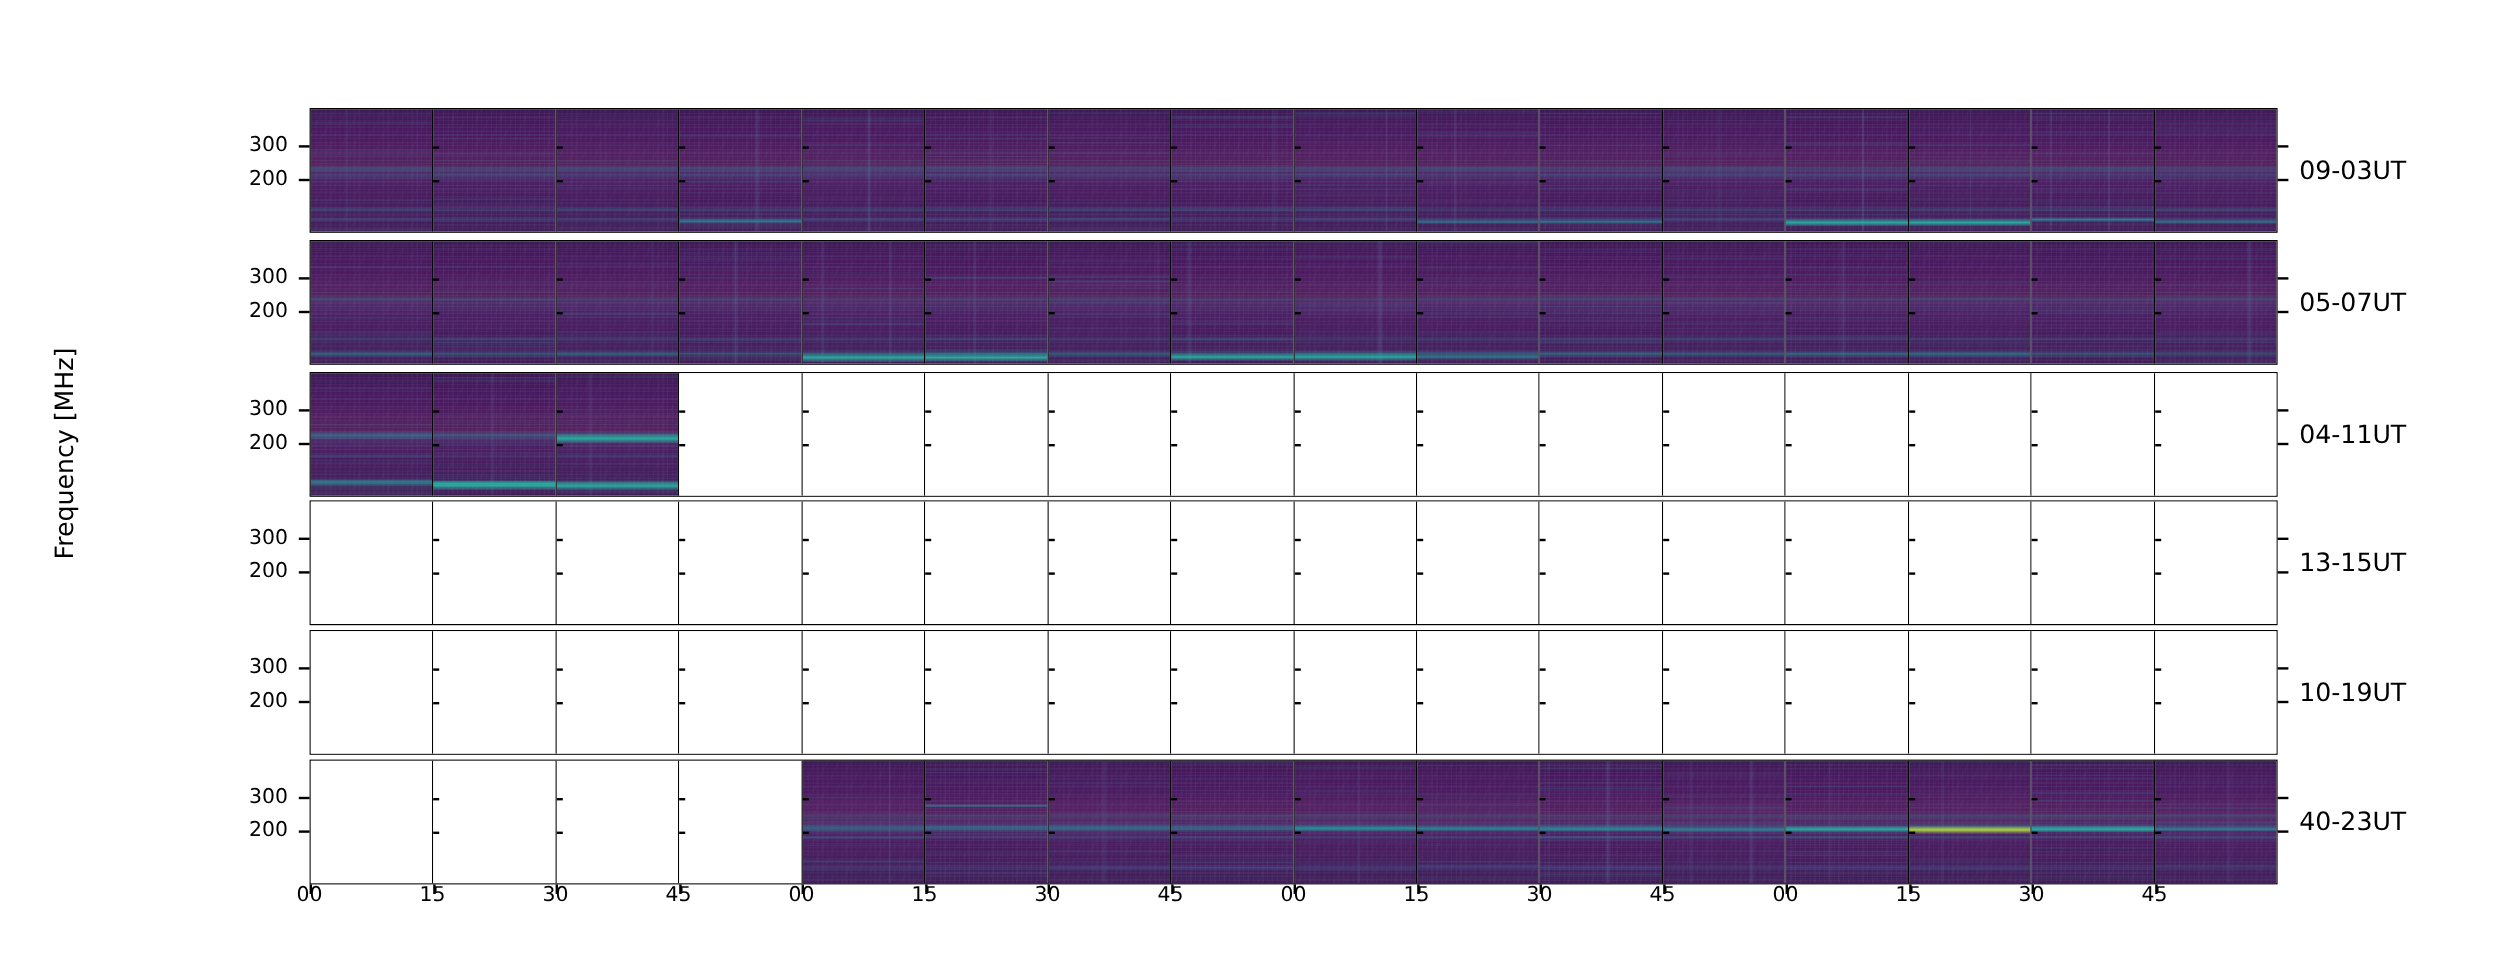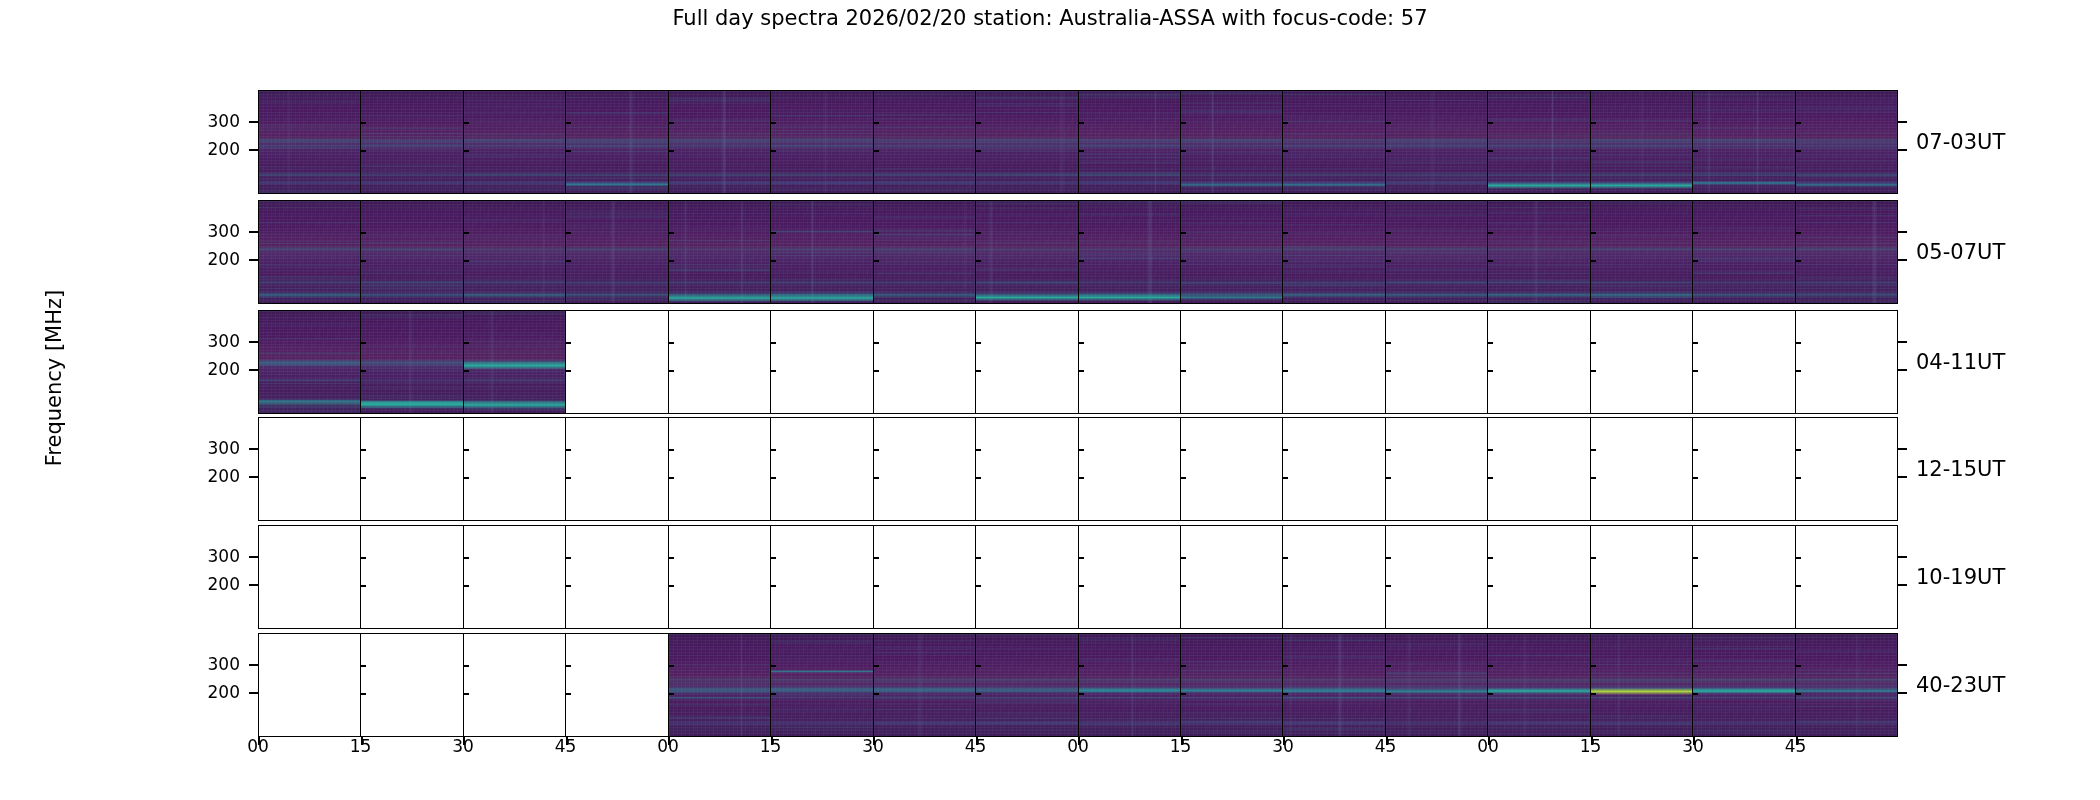--- a/index.html
+++ b/index.html
@@ -68,21 +68,20 @@
   .rowlab{position:absolute;left:1916px;font-size:21px;color:#000;transform:translateY(-50%);}
 
   .xtick{position:absolute;width:2px;height:8px;background:#000;}
   .xlab{position:absolute;top:736px;font-size:17px;color:#000;transform:translateX(-50%);}
 </style>
 </head>
 <body>
 
 <div id="figure">
 
-  <div id="title">Full day spectra 2026/02/20 station: Australia-ASSA with focus-code: 57</div>
 
   <div id="ylabel">Frequency [MHz]</div>
 
   <div id="rows-container">
       <div class="row" style="top: 90px; height: 104px;">
         <div class="rowinner">
           <div class="cell">
             <div class="spec">
               <div class="base"></div>
               <div class="streaks"></div>
@@ -1738,19 +1737,19 @@
       <div class="xtick" style="left: 1488px; top: 737px;"></div>
       <div class="xlab" style="left: 1488px;">00</div>
       <div class="xtick" style="left: 1590.5px; top: 737px;"></div>
       <div class="xlab" style="left: 1590.5px;">15</div>
       <div class="xtick" style="left: 1693px; top: 737px;"></div>
       <div class="xlab" style="left: 1693px;">30</div>
       <div class="xtick" style="left: 1795.5px; top: 737px;"></div>
       <div class="xlab" style="left: 1795.5px;">45</div>
     </div>
 
-<div class="rowlab" style="top: 142px; left: 1916px;">07-03UT</div>
+<div class="rowlab" style="top: 142px; left: 1916px;">09-03UT</div>
     <div class="rowlab" style="top: 252px; left: 1916px;">05-07UT</div>
     <div class="rowlab" style="top: 362px; left: 1916px;">04-11UT</div>
-    <div class="rowlab" style="top: 469px; left: 1916px;">12-15UT</div>
+    <div class="rowlab" style="top: 469px; left: 1916px;">13-15UT</div>
     <div class="rowlab" style="top: 577px; left: 1916px;">10-19UT</div>
     <div class="rowlab" style="top: 685px; left: 1916px;">40-23UT</div>
   </div>
 
 </body></html>

